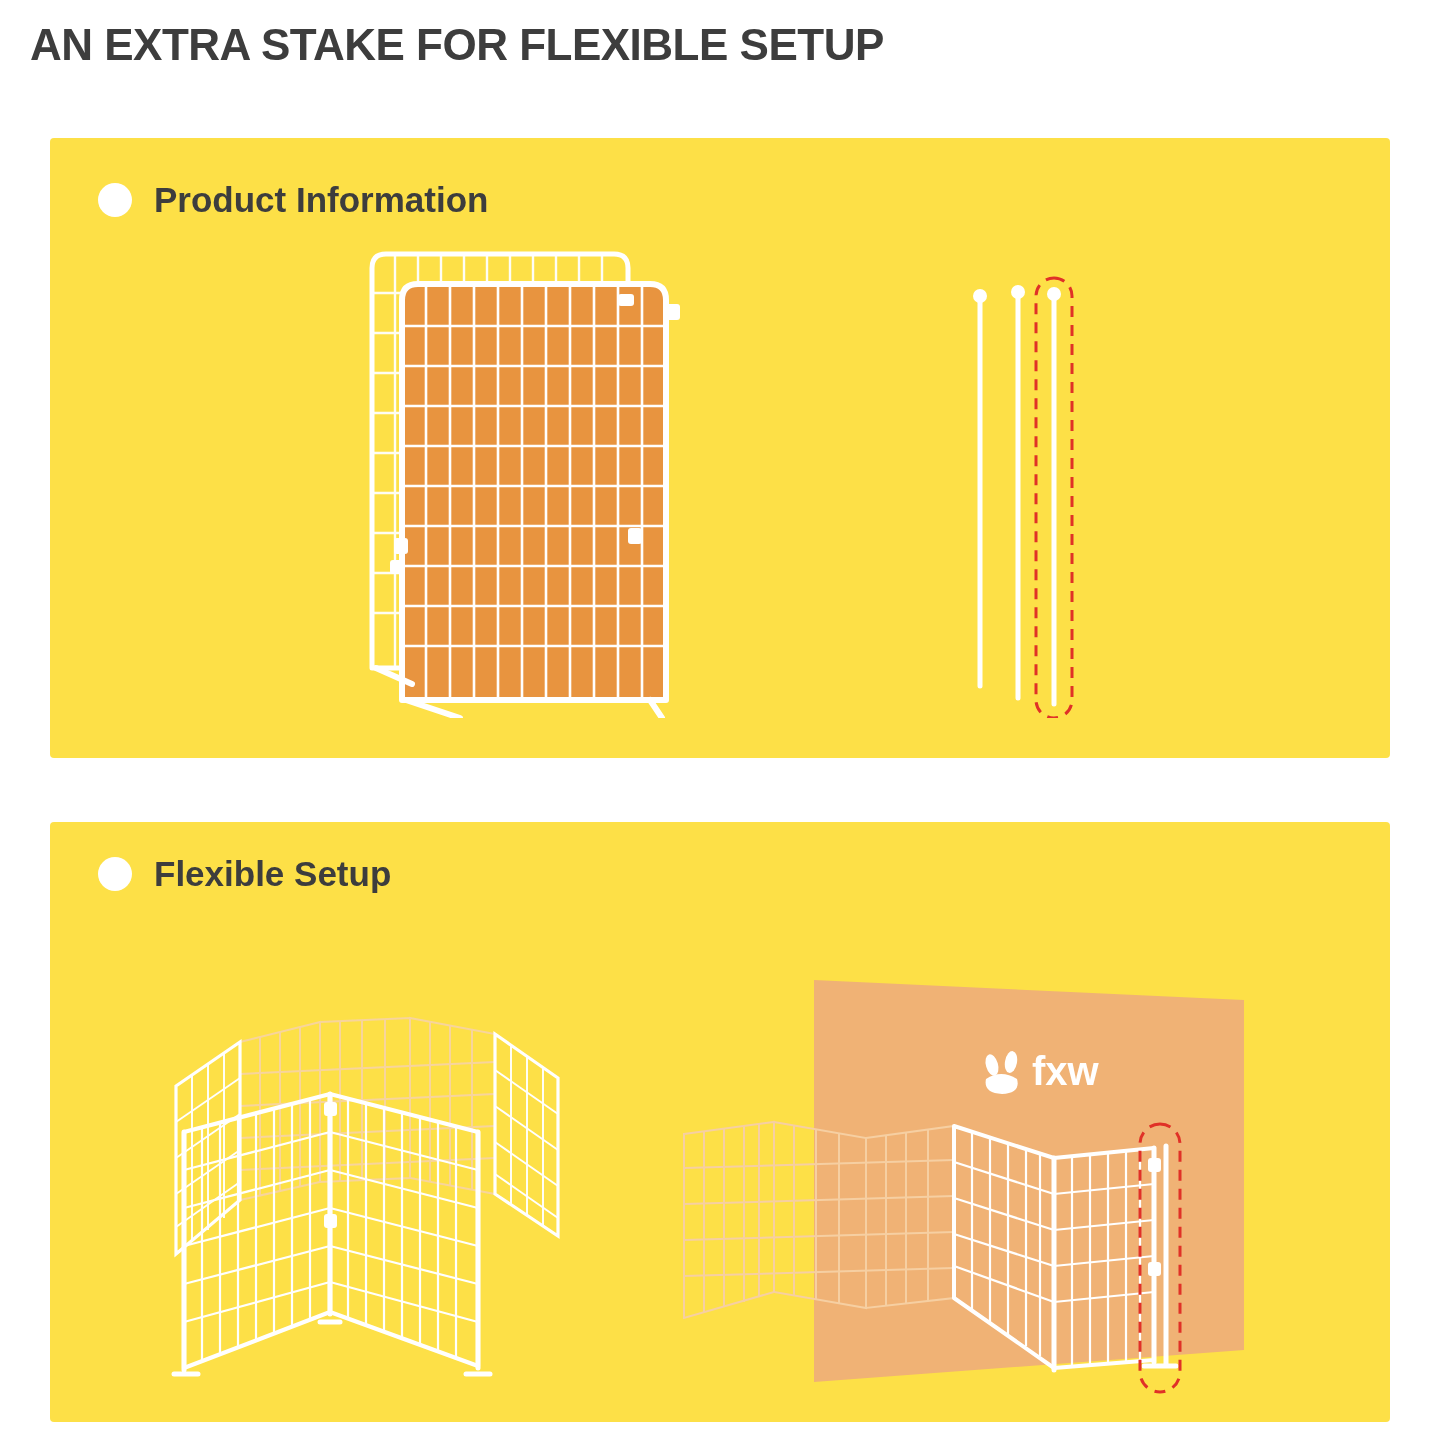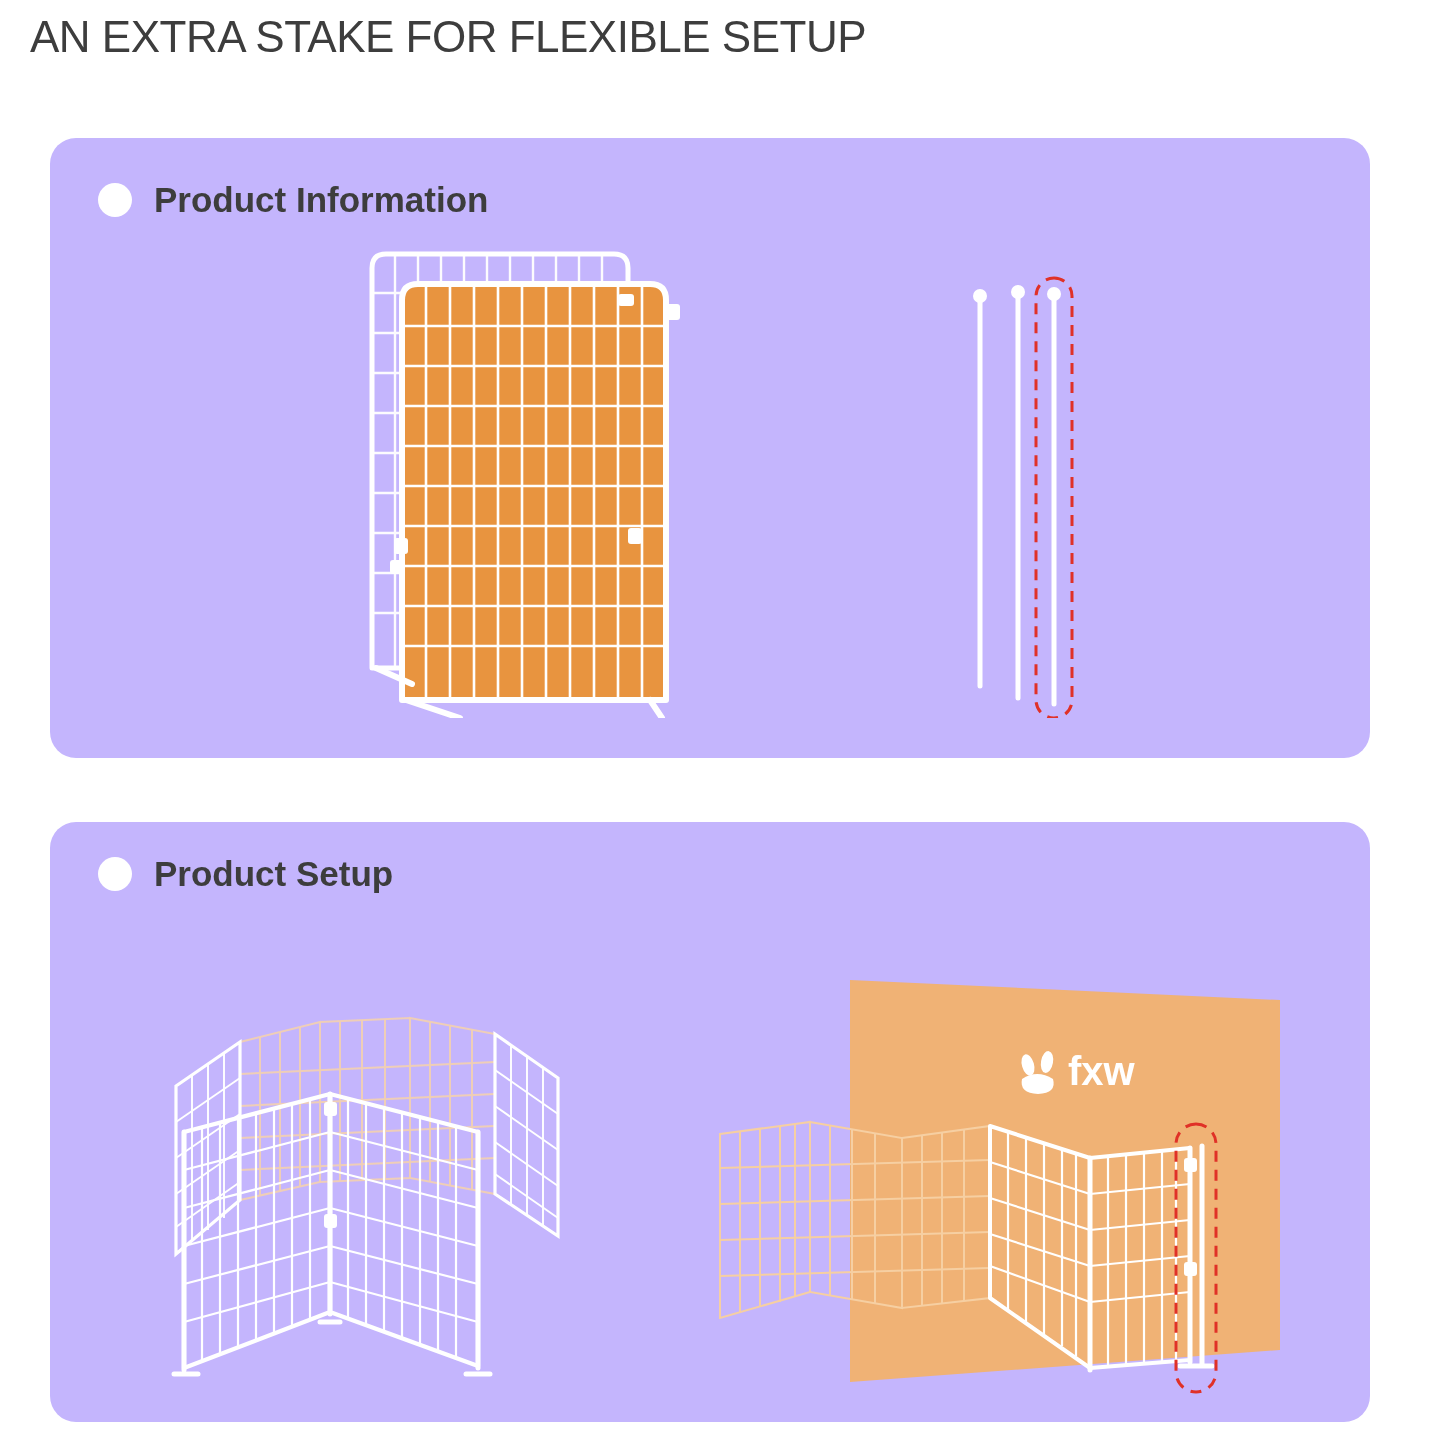--- a/index.html
+++ b/index.html
@@ -8,34 +8,35 @@
     font-family:"Liberation Sans", sans-serif;
     color:#3a3a3a;
     overflow:hidden;
     position:relative;
   }
   .page{position:relative;width:1432px;height:1455px;}
 
   
   .headline{
     position:absolute;
-    left:30px; top:12px;
+    left:30px; top:20px;
     font-size:44px;
-    font-weight:normal;
+    font-weight:bold;
     letter-spacing:-0.5px;
     color:#3d3d3d;
     white-space:nowrap;
     font-family:"Liberation Sans", sans-serif;
   }
 
   
   .card{
     position:absolute;
-    background:#c4b5fd;
-    border-radius:26px;
+    background:#fde047;
+    border-radius:4px;
+    padding-left:20px;
   }
   #card-product{ left:50px; top:138px; width:1320px; height:620px; }
   #card-flexible{ left:50px; top:822px; width:1320px; height:600px; }
 
   .card-head{ position:absolute; display:flex; align-items:center; }
   .bullet{
     width:34px;height:34px;border-radius:50%;
     background:#ffffff;
     flex:0 0 34px;
   }
@@ -163,21 +164,21 @@
         <rect x="86" y="10" width="36" height="440" rx="18" stroke="#e03127" stroke-width="3" stroke-dasharray="11 8" fill="none"></rect>
       </svg>
     </div>
 
   </div>
 
   <div class="card" id="card-flexible">
 
     <div class="card-head" style="left:48px; top:32px;">
       <div class="bullet"></div>
-      <div class="card-title">Product Setup</div>
+      <div class="card-title">Flexible Setup</div>
     </div>
 
 
     <div class="art" style="left:90px; top:160px;">
       <svg width="470" height="420" viewBox="0 0 470 420" fill="none" xmlns="http://www.w3.org/2000/svg">
         <defs>
           <g id="meshv">
             <line x1="0" y1="0" x2="0" y2="1"></line>
           </g>
         </defs>
@@ -265,21 +266,21 @@
           <line x1="34" y1="392" x2="58" y2="392"></line>
           <line x1="326" y1="392" x2="350" y2="392"></line>
         </g>
         <g fill="#ffffff">
           <rect x="184" y="120" width="13" height="14" rx="3"></rect>
           <rect x="184" y="232" width="13" height="14" rx="3"></rect>
         </g>
       </svg>
     </div>
 
-    <div class="art" style="left:640px; top:140px;">
+    <div class="art" style="left:604px; top:140px;">
       <svg width="640" height="440" viewBox="0 0 640 440" fill="none" xmlns="http://www.w3.org/2000/svg">
 
         <path d="M160 18 L590 38 L590 388 L160 420 Z" fill="#f0b275"></path>
 
         <g transform="translate(330,95)">
 
           <g fill="#ffffff">
             <ellipse cx="8" cy="8" rx="6" ry="11" transform="rotate(-16 8 8)"></ellipse>
             <ellipse cx="27" cy="5" rx="6" ry="11" transform="rotate(10 27 5)"></ellipse>
             <path d="M2 22 q15 -10 31 0 q4 14 -15 15 q-19 -1 -16 -15 z"></path>

